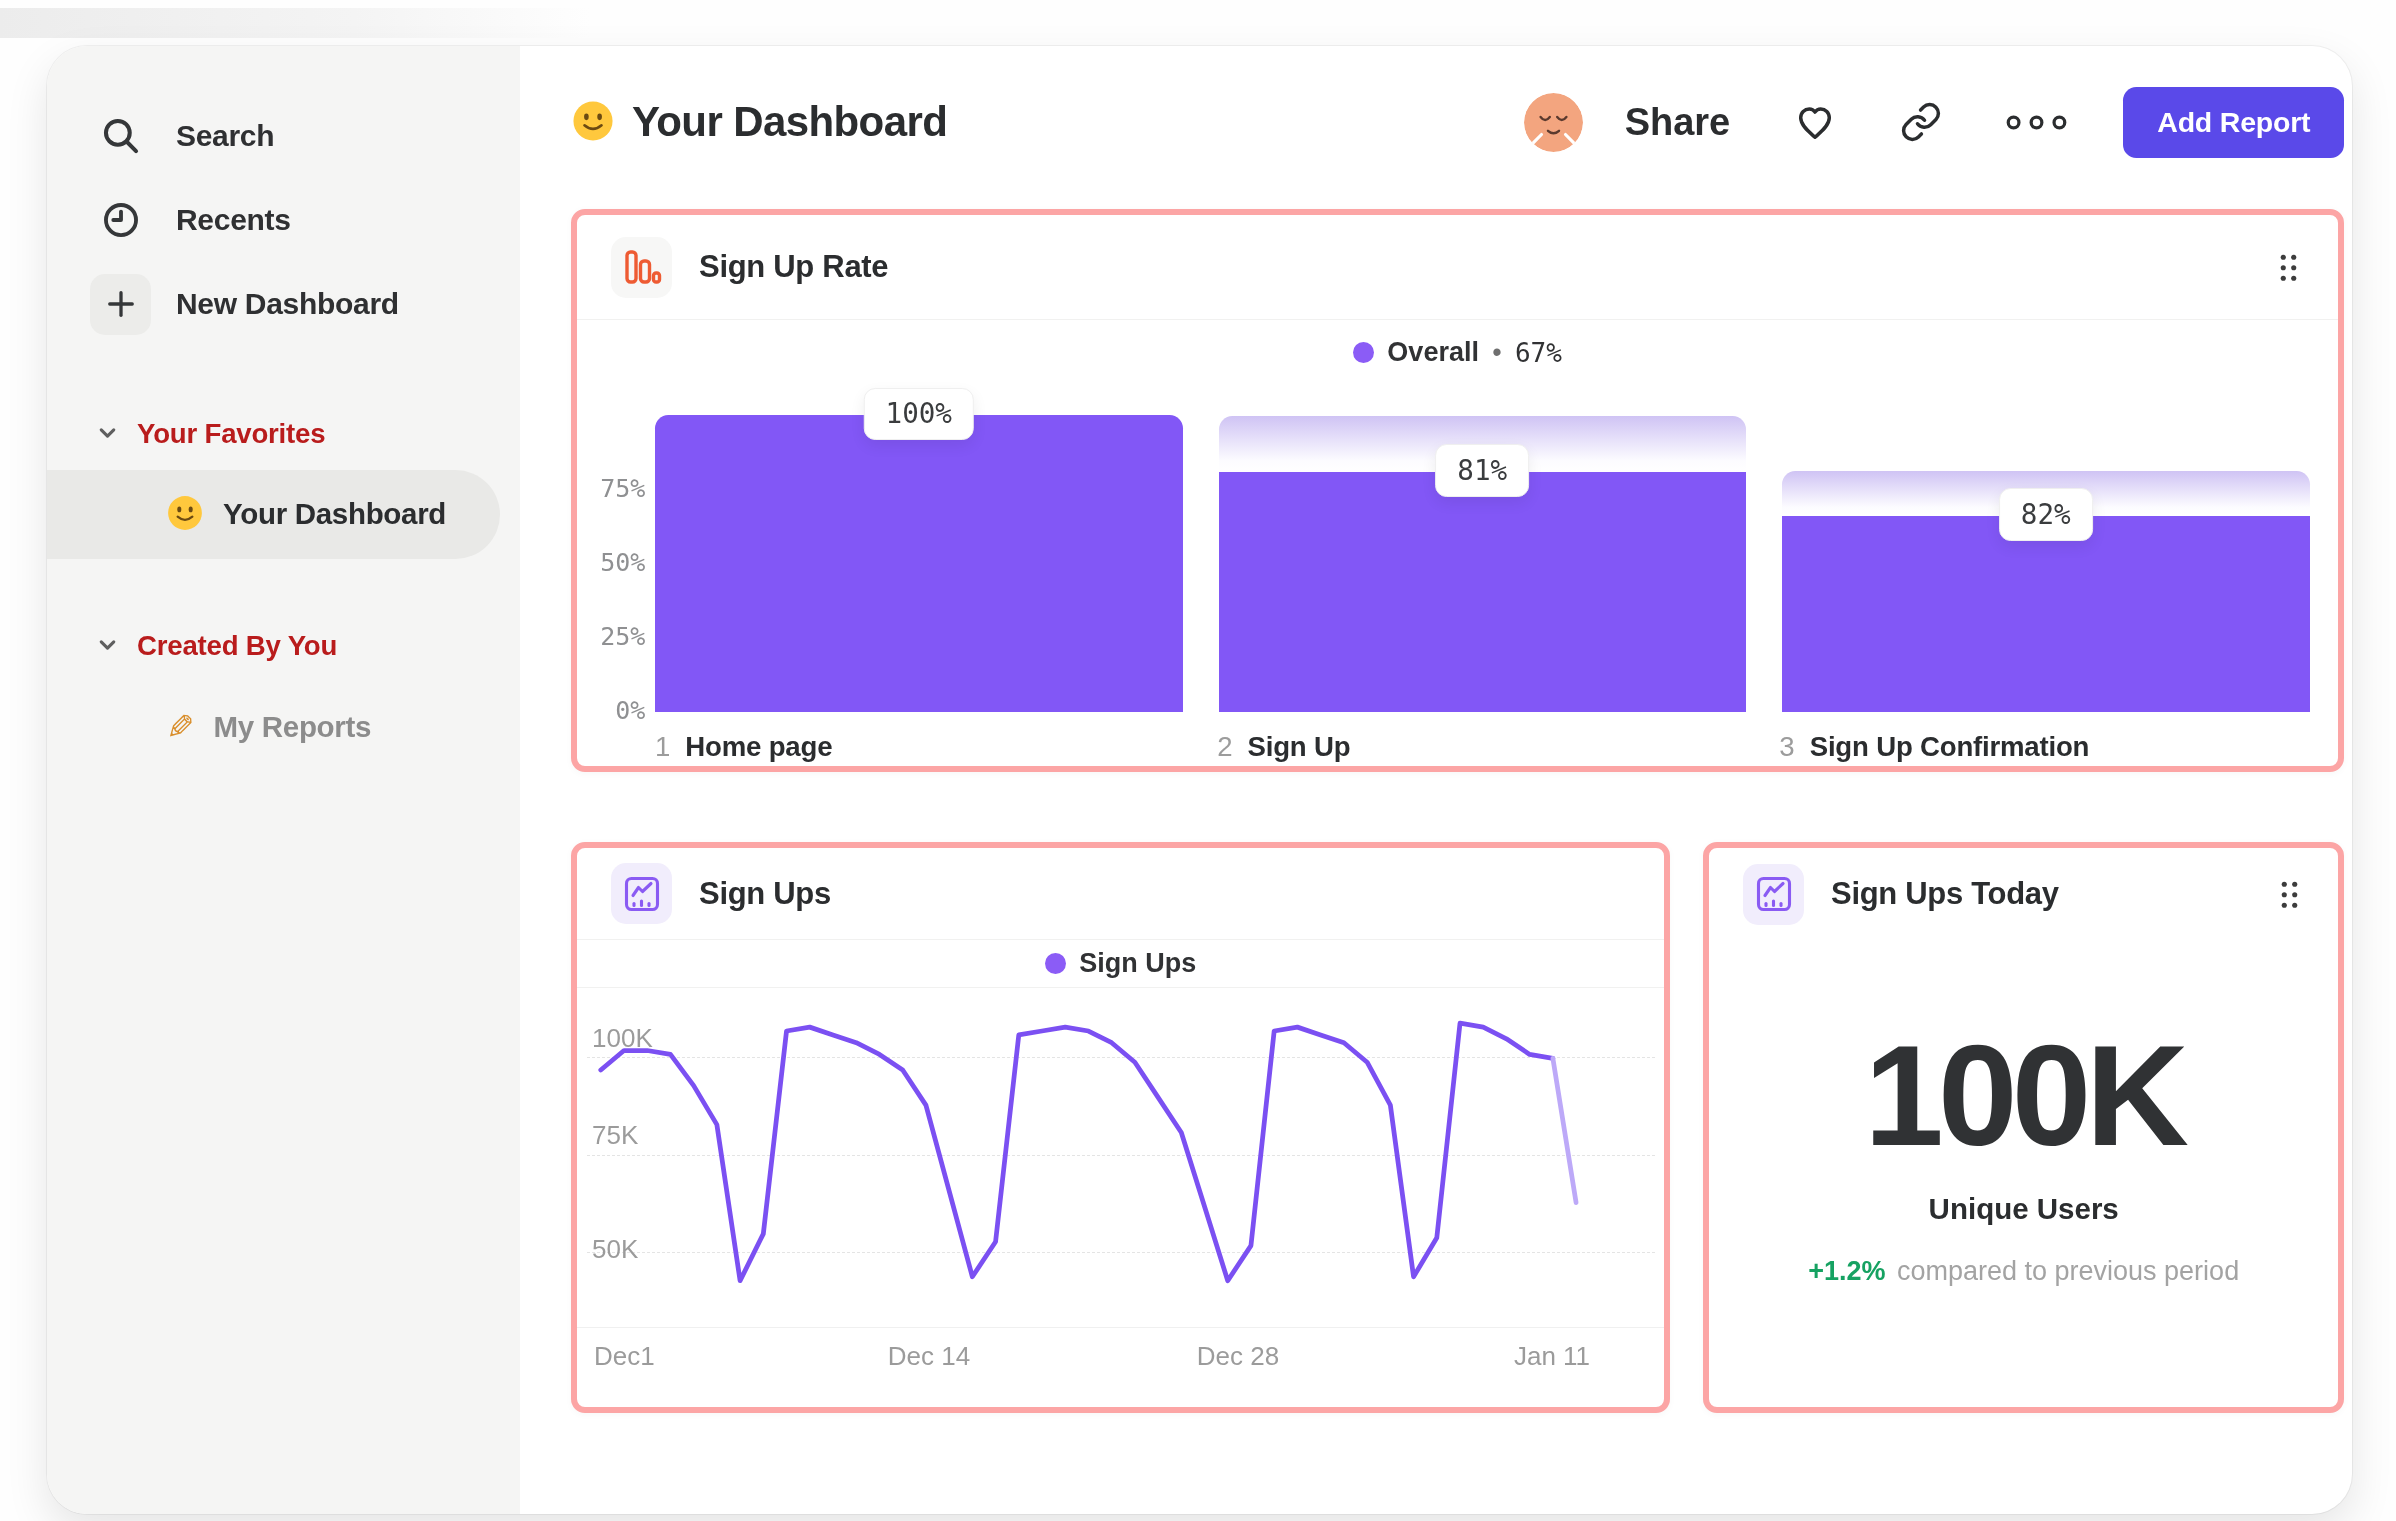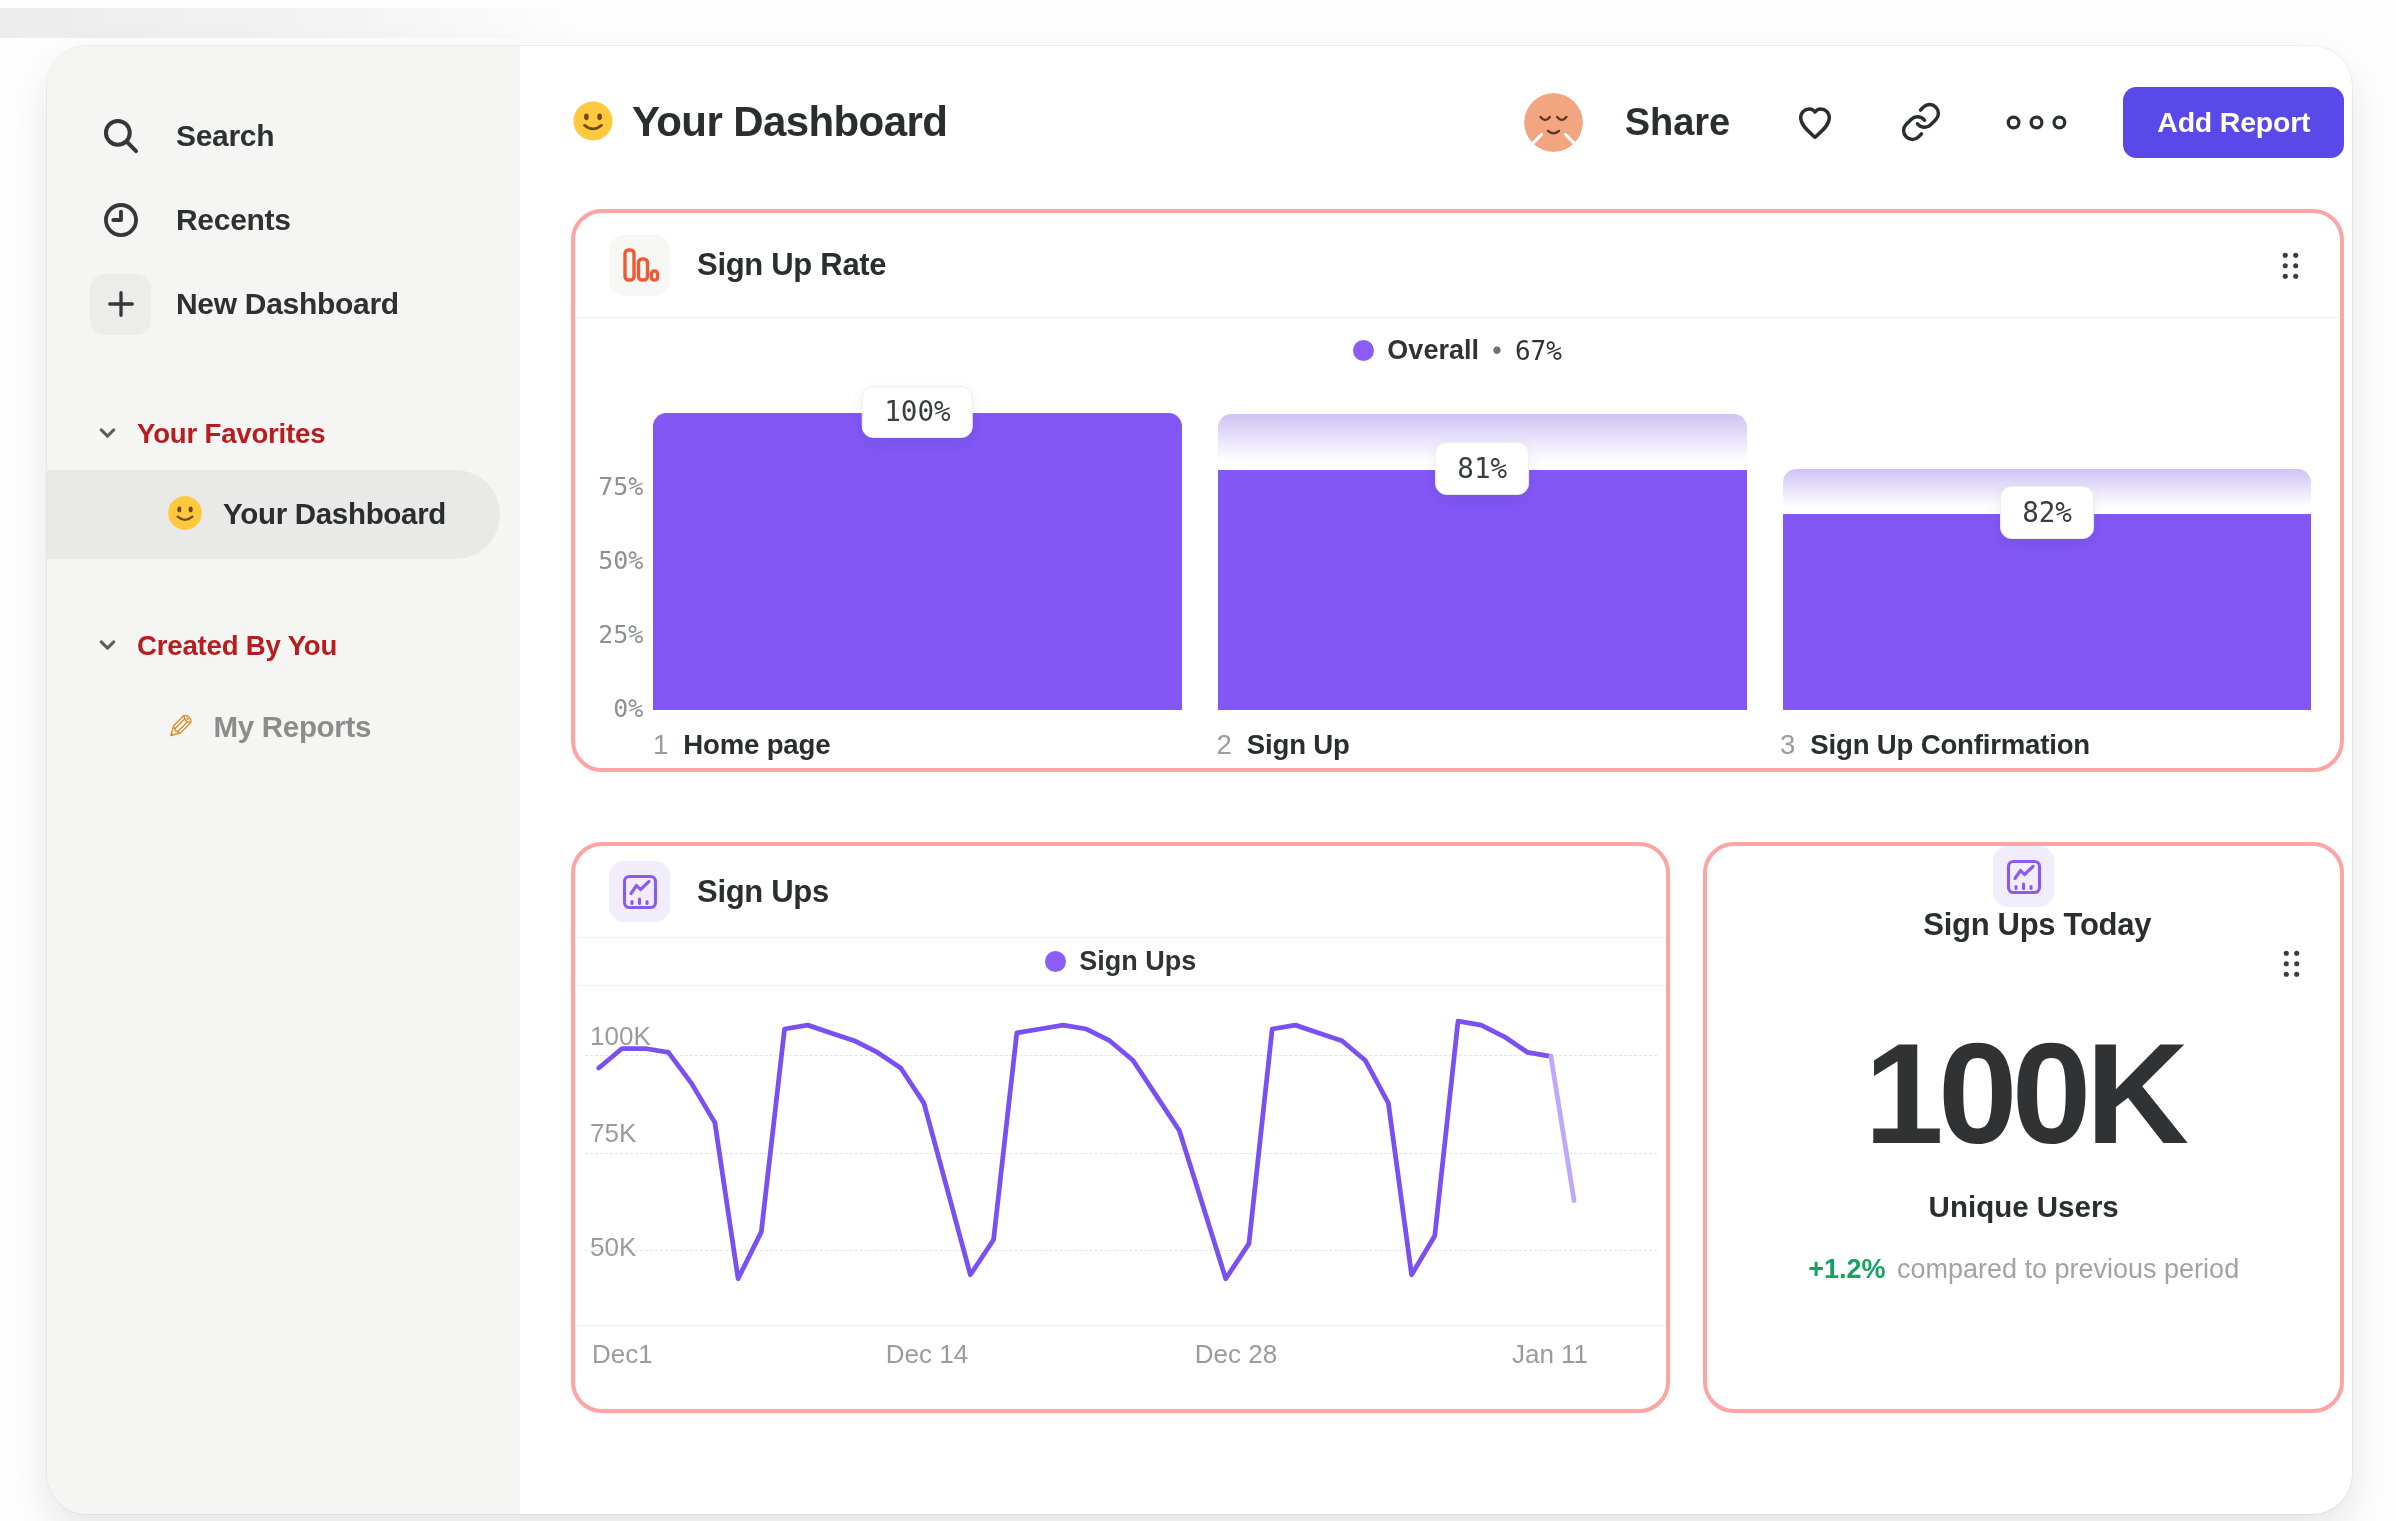--- a/index.html
+++ b/index.html
@@ -34,21 +34,21 @@
   .topbar { height:152px; display:flex; align-items:center; }
   .page-title { display:flex; align-items:center; gap:17px; }
   .page-title h1 { font-size:42px; font-weight:700; color:#2B2D2F; letter-spacing:-0.6px; }
   .topbar-right { margin-left:auto; display:flex; align-items:center; }
   .avatar { width:59px; height:59px; border-radius:50%; overflow:hidden; cursor:pointer; flex-shrink:0; }
   .share-lbl { margin-left:42px; font-size:38px; font-weight:600; color:#2B2D2F; cursor:pointer; }
   .tool-ic { margin-left:63px; cursor:pointer; display:flex; align-items:center; }
   .add-report { margin-left:55px; background:#5A49E9; color:#FFFFFF; border:none; cursor:pointer;
     font-family:inherit; font-size:28.5px; font-weight:600; padding:19px 34px; border-radius:13.3px; letter-spacing:-0.2px; }
 
-  .card { background:#FFFFFF; border:4px solid #fca5a5; border-radius:31px;
+  .card { background:#FFFFFF; border:6px solid #fca5a5; border-radius:14px;
     box-shadow:0 1.9px 7.6px rgba(0,0,0,0.03); position:relative; }
   .card-header { height:105px; display:flex; align-items:center; padding:0 34px;
     border-bottom:1px solid #F1F1F0; }
   .card-header.no-divider { border-bottom:none; }
   .card-icon { width:61px; height:61px; border-radius:15px; display:flex; align-items:center; justify-content:center; flex-shrink:0; }
   .card-icon.orange-bg { background:#F7F7F6; }
   .card-icon.purple-bg { background:#F1EDFC; }
   .card-title { margin-left:27px; font-size:31px; font-weight:700; color:#2B2D2F; letter-spacing:-0.3px; }
   .drag-handle { margin-left:auto; cursor:grab; display:flex; align-items:center; padding:5.7px; }
 
@@ -87,21 +87,21 @@
   .line-card .card-header { height:92px; }
   .l-legend { height:48px; display:flex; align-items:center; justify-content:center; gap:13.3px;
     border-bottom:1px solid #F1F1F0; }
   .l-grid { position:absolute; left:9.5px; right:9.5px; border-top:1.9px dashed #E4E4E4; }
   .l-ytick { position:absolute; left:15px; font-size:26px; color:#9B9B9B; }
   .l-axis { position:absolute; left:0; right:0; border-top:1.9px solid #F0F0F0; }
   .l-xtick { position:absolute; font-size:26px; color:#9B9B9B; white-space:nowrap; }
   .line-svg { position:absolute; left:0; top:0; pointer-events:none; }
 
   .stat-card { flex:1; height:571px; }
-  .stat-card .card-header { height:92px;flex-direction:column; }
+  .stat-card .card-header { height:92px; }
   .stat-value { text-align:center; margin-top:74px; font-size:143px; font-weight:800;
     letter-spacing:-5.7px; color:#303234; }
   .stat-label { text-align:center; margin-top:13.3px; font-size:29.5px; font-weight:700; color:#2B2D2F; }
   .stat-delta-row { text-align:center; margin-top:30px; font-size:27px; }
   .stat-delta { color:#16A262; font-weight:700;margin-top:32px; }
   .stat-caption { color:#A3A3A3; margin-left:11.4px; }
 </style>
 </head>
 <body>
 

